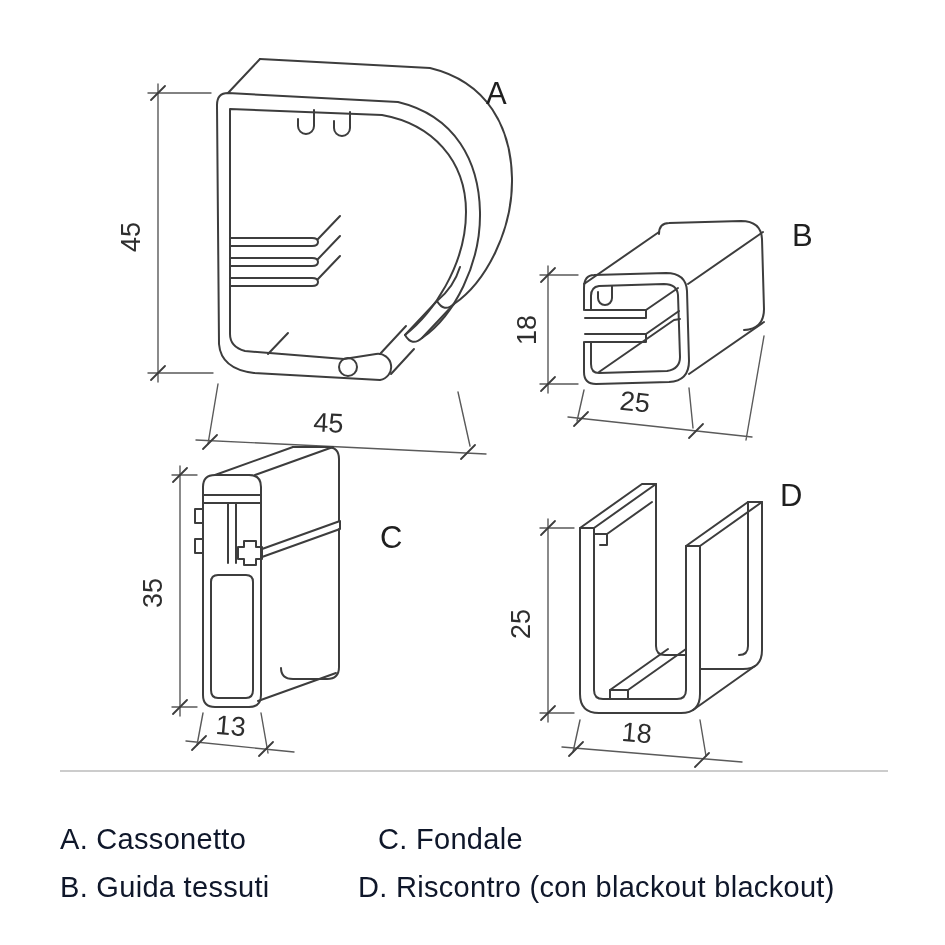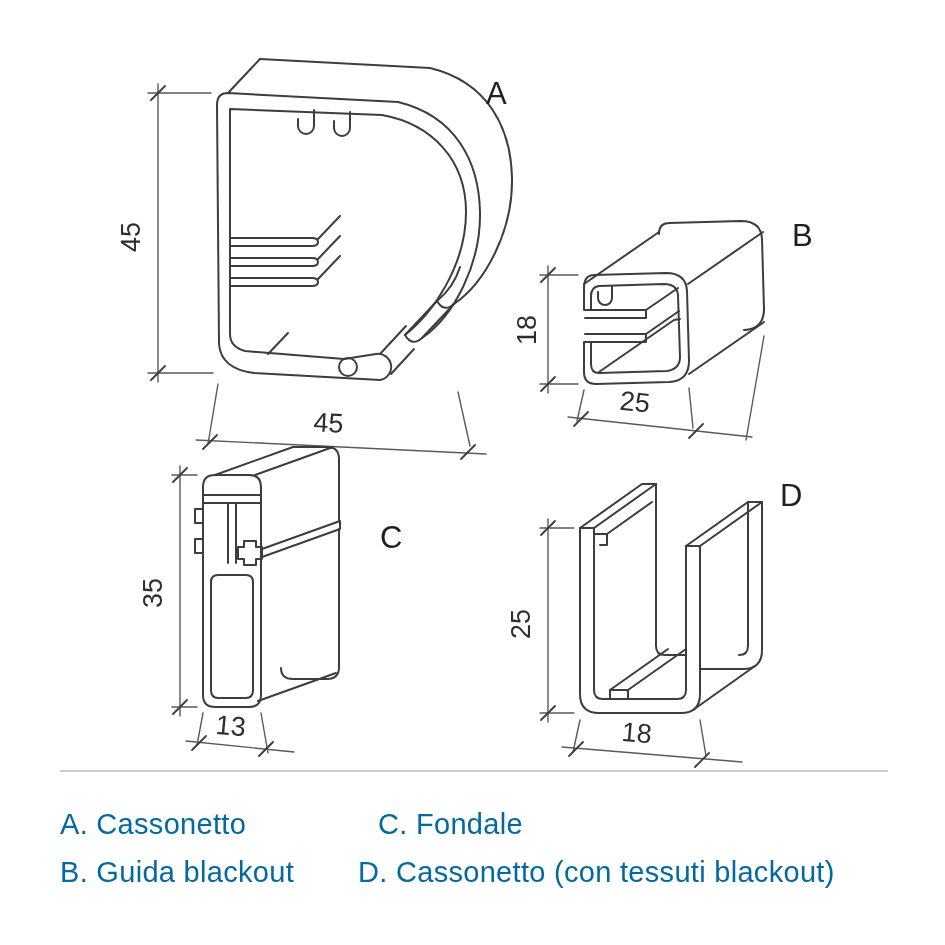--- a/index.html
+++ b/index.html
@@ -1,21 +1,21 @@
 <!DOCTYPE html>
 <html><head>
 <meta charset="utf-8">
 <style>
   html,body{margin:0;padding:0;background:#ffffff;}
   body{width:945px;height:945px;position:relative;overflow:hidden;
        font-family:"Liberation Sans",sans-serif;}
   .abs{position:absolute;}
   svg{overflow:visible;display:block;}
   .fig-label{position:absolute;font-size:31px;font-weight:500;color:#1f1f1f;}
-  .legend-row{position:absolute;font-size:29px;color:#0369a1;letter-spacing:.3px;white-space:nowrap;}
+  .legend-row{position:absolute;font-size:29px;color:#0f172a;letter-spacing:.3px;white-space:nowrap;margin-top:15px;}
   .divider{position:absolute;left:60px;width:828px;top:770px;height:2px;background:#cccccc;}
   
   .ol{fill:none;stroke:#3d3d3d;stroke-width:2;stroke-linecap:round;stroke-linejoin:round;}
   .dl{fill:none;stroke:#5a5a5a;stroke-width:1.4;stroke-linecap:round;}
   .tk{fill:none;stroke:#3d3d3d;stroke-width:1.8;stroke-linecap:round;}
   text.dim{font-family:"Liberation Sans",sans-serif;font-size:27px;fill:#2e2e2e;}
 </style>
 </head>
 <body>
 
@@ -148,18 +148,18 @@
 <div class="legend-row" style="left:60px;top:808px">
   <span>A.</span>
   <span>Cassonetto</span>
 </div>
 <div class="legend-row" style="left:378px;top:808px">
   <span>C.</span>
   <span>Fondale</span>
 </div>
 <div class="legend-row" style="left:60px;top:856px">
   <span>B.</span>
-  <span>Guida blackout</span>
+  <span>Guida tessuti</span>
 </div>
 <div class="legend-row" style="left:358px;top:856px">
   <span>D.</span>
-  <span>Cassonetto (con tessuti blackout)</span>
+  <span>Riscontro (con blackout blackout)</span>
 </div>
 
 </body></html>

